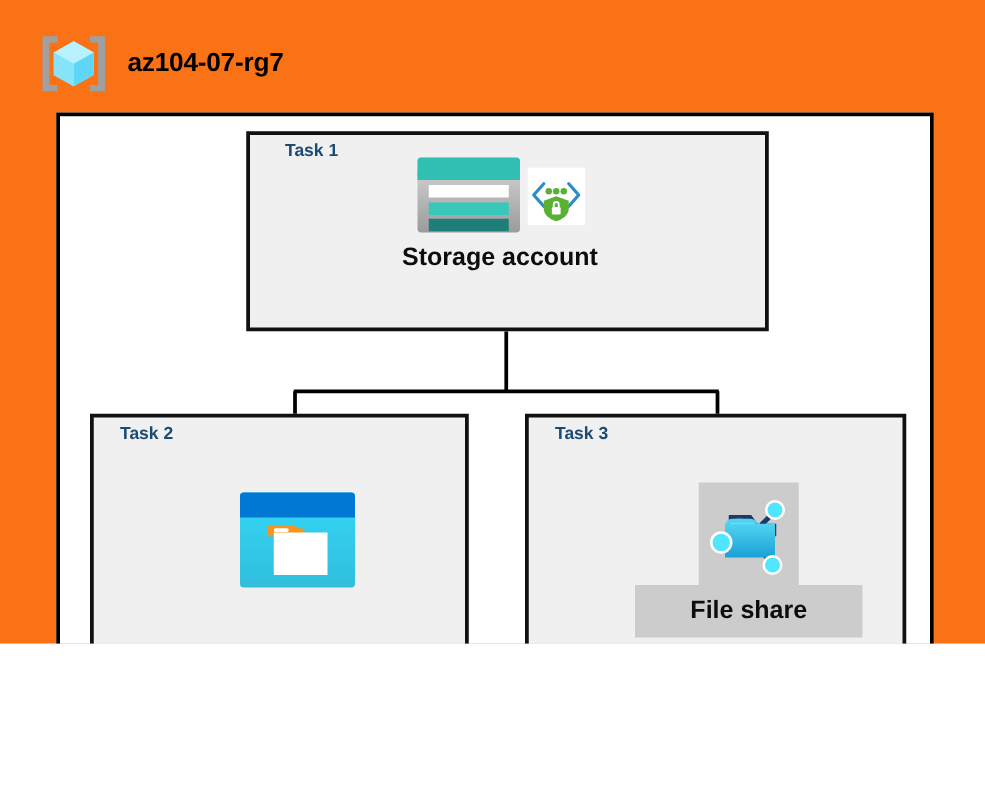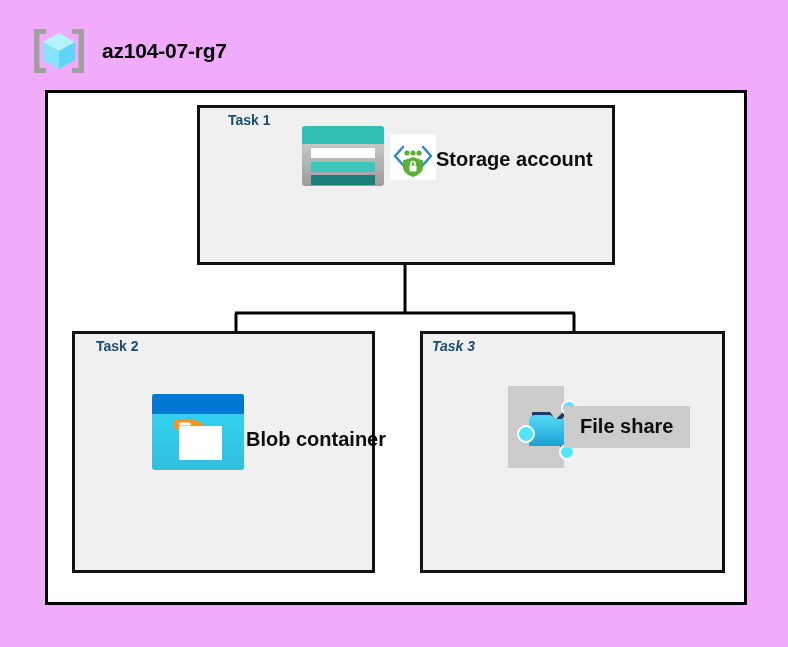--- a/index.html
+++ b/index.html
@@ -9,22 +9,22 @@
     background: #ffffff;
   }
   body {
     font-family: "Liberation Sans", sans-serif;
     -webkit-font-smoothing: antialiased;
   }
 
   #canvas {
     position: relative;
     width: 788px;
-    height: 647px;
-    background: #f0abfc;
+    height: 515px;
+    background: #f97316;
     overflow: hidden;
   }
 
   
   #header {
     position: absolute;
     left: 30px;
     top: 26px;
     display: flex;
     align-items: center;
@@ -68,35 +68,35 @@
 
   .task-label {
     position: absolute;
     font-size: 14px;
     font-weight: bold;
     color: #1b4b72;
     white-space: nowrap;
   }
   #task1-label { left: 228px; top: 112px; }
   #task2-label { left: 96px;  top: 338px; }
-  #task3-label { left: 432px; top: 338px; font-style: italic; }
+  #task3-label { left: 444px; top: 338px; }
 
   
   #connectors {
     position: absolute;
     left: 0; top: 0;
     width: 788px; height: 647px;
     pointer-events: none;
   }
 
   
   .node {
     position: absolute;
     display: flex;
-    flex-direction: row;
+    flex-direction: column;
     align-items: center;
   }
   .node-label {
     font-size: 20px;
     font-weight: bold;
     color: #0d0d0d;
     white-space: nowrap;
     text-align: center;
   }
 
@@ -233,21 +233,20 @@
         <rect x="2" y="2" width="92" height="76" rx="3" fill="url(#blobBody)"></rect>
         <path d="M2 5 a3 3 0 0 1 3-3 h86 a3 3 0 0 1 3 3 v17 h-92 z" fill="#0078d4"></path>
 
         <path d="M24 30 h26 l8 7 h-34 z" fill="#f7941e"></path>
         <rect x="24" y="28" width="22" height="8" rx="1.5" fill="#f7941e"></rect>
         <rect x="29" y="30.5" width="12" height="3" rx="1.5" fill="#ffffff"></rect>
 
         <rect x="29" y="34" width="43" height="34" fill="#ffffff"></rect>
       </svg>
     </span>
-    <div class="node-label">Blob container</div>
   </div>
 
   <div id="task3-box" class="task-box"></div>
   <div id="task3-label" class="task-label">Task 3</div>
 
   <div class="node" id="node-fileshare">
     <div id="fileshare-icon-wrap">
       <span>
         <svg id="fileshare-icon" viewBox="0 0 80 82" xmlns="http://www.w3.org/2000/svg">
           <defs>

